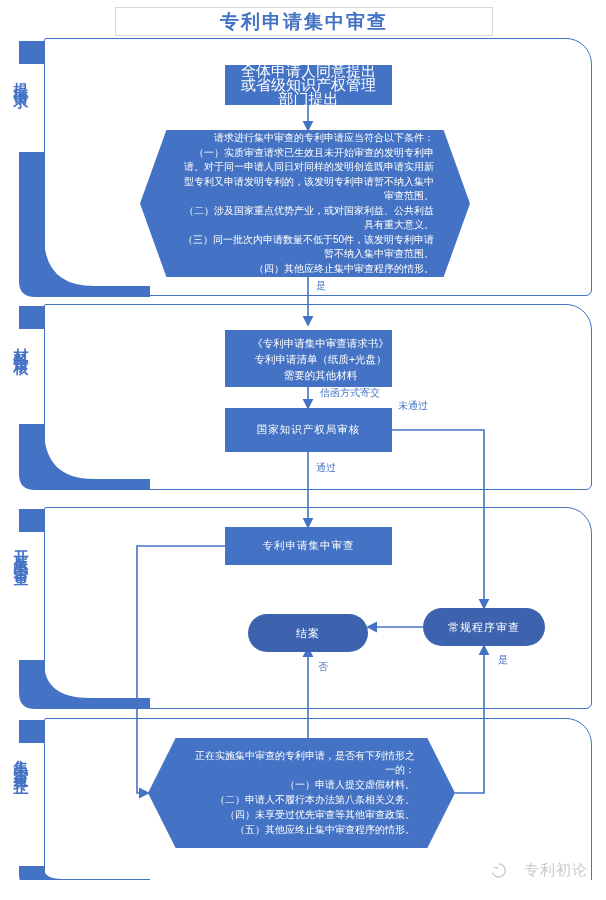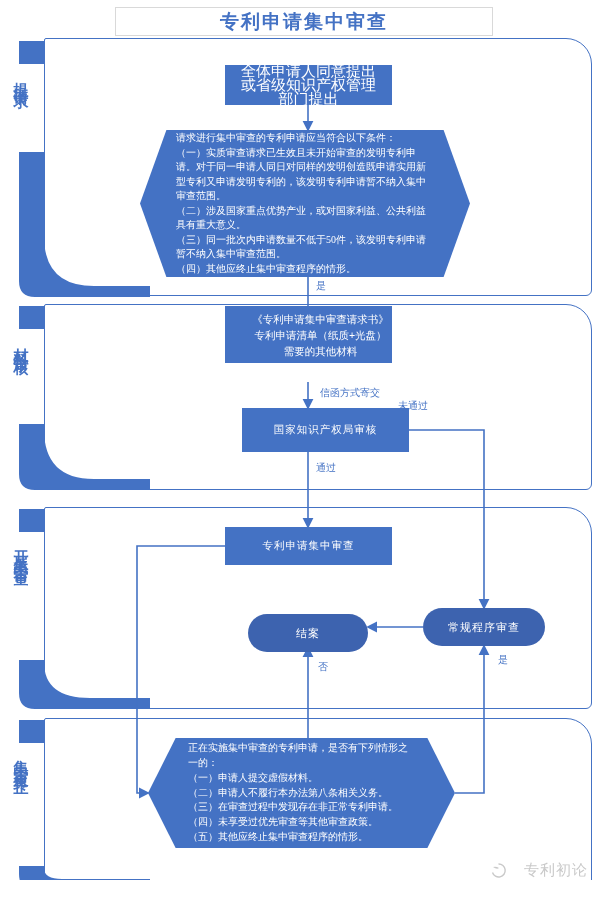--- a/index.html
+++ b/index.html
@@ -46,32 +46,31 @@
   .bar{fill:var(--primary);}
   .arrowhead{fill:var(--primary);}
 
   
   .node{
     position:absolute;background:var(--node);color:#fff;
     display:flex;flex-direction:column;align-items:center;justify-content:center;
     text-align:center;box-sizing:border-box;
   }
   #start-node{left:225px;top:65px;width:167px;height:40px;font-size:15px;line-height:14px;padding:0 10px;}
-  #materials-node{left:225px;top:306px;width:167px;height:57px;font-size:10.5px;line-height:16px;padding-left:24px;}
-  #cnipa-node{left:242px;top:408px;width:167px;height:44px;font-size:10.5px;letter-spacing:1px;}
+  #materials-node{left:225px;top:330px;width:167px;height:57px;font-size:10.5px;line-height:16px;padding-left:24px;}
+  #cnipa-node{left:225px;top:408px;width:167px;height:44px;font-size:10.5px;letter-spacing:1px;}
   #central-node{left:225px;top:527px;width:167px;height:38px;font-size:10.5px;letter-spacing:1px;}
   .pill{background:var(--pill);border-radius:19px;font-size:11px;letter-spacing:1px;}
   #close-node{left:248px;top:608px;width:120px;height:38px;margin-top:6px;}
   #regular-node{left:423px;top:608px;width:122px;height:38px;}
 
   .hex{
     position:absolute;background:var(--node);color:#fff;font-size:10px;
     display:flex;flex-direction:column;justify-content:center;box-sizing:border-box;
-    text-align:left;
-    font-family:Liberation Serif, serif;
+    text-align:right;
   }
   #eligibility-node{
     left:140px;top:130px;width:330px;height:147px;line-height:14.5px;padding:4px 36px;
     clip-path:polygon(0% 50%,8% 0%,92% 0%,100% 50%,92% 100%,8% 100%);
   }
   #termination-node{
     left:148px;top:738px;width:307px;height:110px;line-height:14.8px;padding:12px 40px;
     clip-path:polygon(0% 50%,9% 0%,91% 0%,100% 50%,91% 100%,9% 100%);
   }
 
@@ -153,21 +152,20 @@
   <div class="node" id="central-node">专利申请集中审查</div>
 
   <div class="node pill" id="close-node">结案</div>
 
   <div class="node pill" id="regular-node">常规程序审查</div>
 
   <div class="hex" id="termination-node">
     <div>正在实施集中审查的专利申请，是否有下列情形之一的：</div>
     <div>（一）申请人提交虚假材料。</div>
     <div>（二）申请人不履行本办法第八条相关义务。</div>
-    <div>（三）在审查过程中发现存在非正常专利申请。</div>
     <div>（四）未享受过优先审查等其他审查政策。</div>
     <div>（五）其他应终止集中审查程序的情形。</div>
   </div>
 
   <div class="edge-label" style="left:316px;top:279px">是</div>
   <div class="edge-label" style="left:320px;top:386px">信函方式寄交</div>
   <div class="edge-label" style="left:398px;top:399px">未通过</div>
   <div class="edge-label" style="left:316px;top:461px">通过</div>
   <div class="edge-label" style="left:318px;top:660px">否</div>
   <div class="edge-label" style="left:498px;top:653px">是</div>

